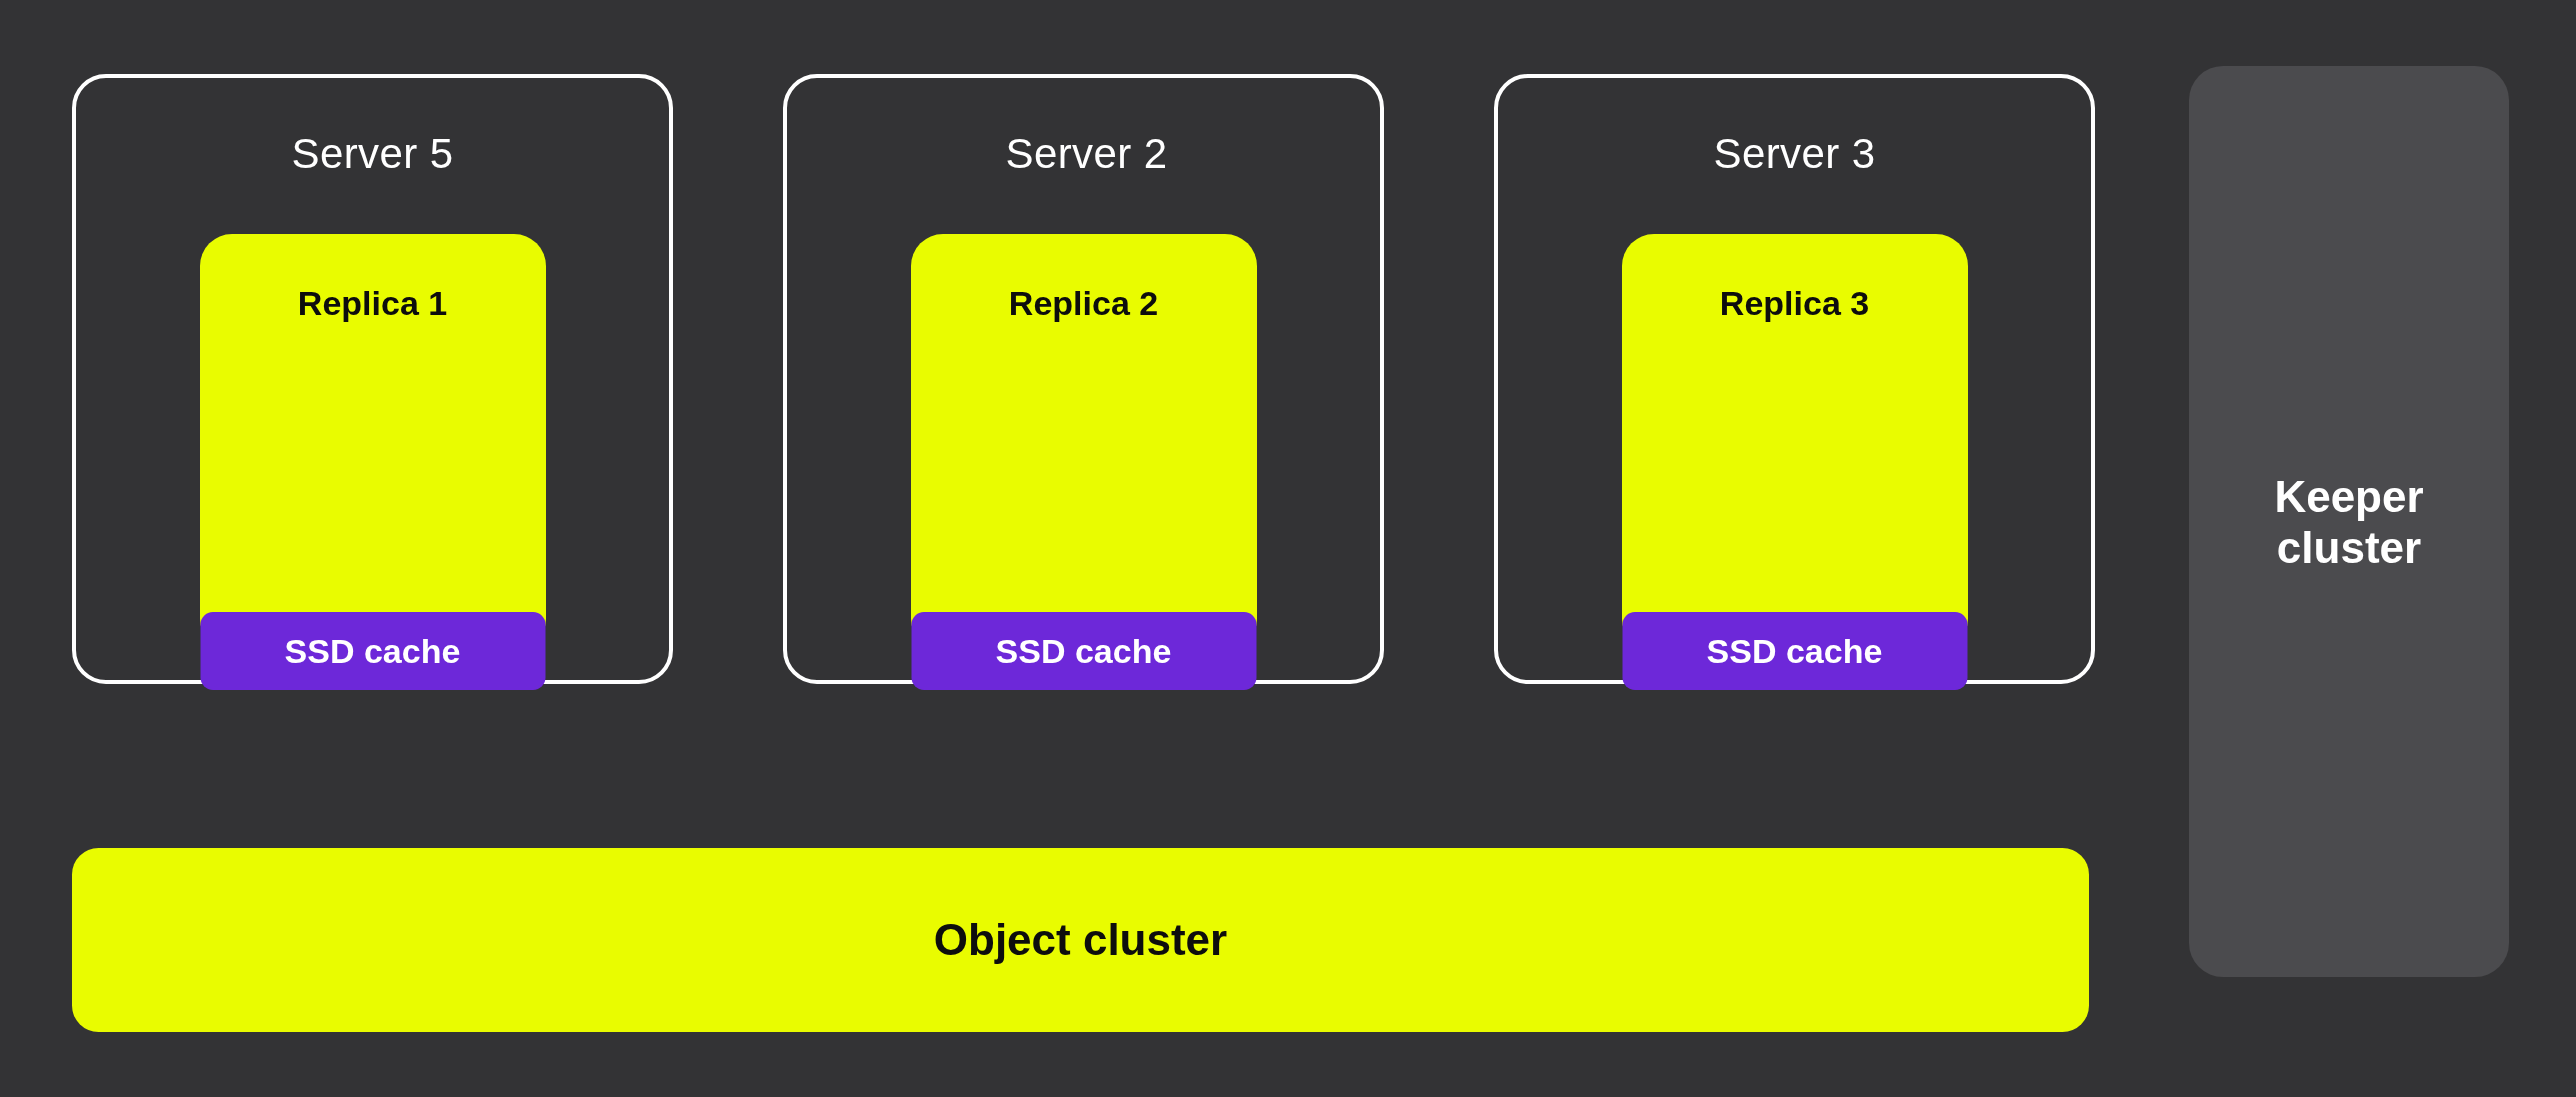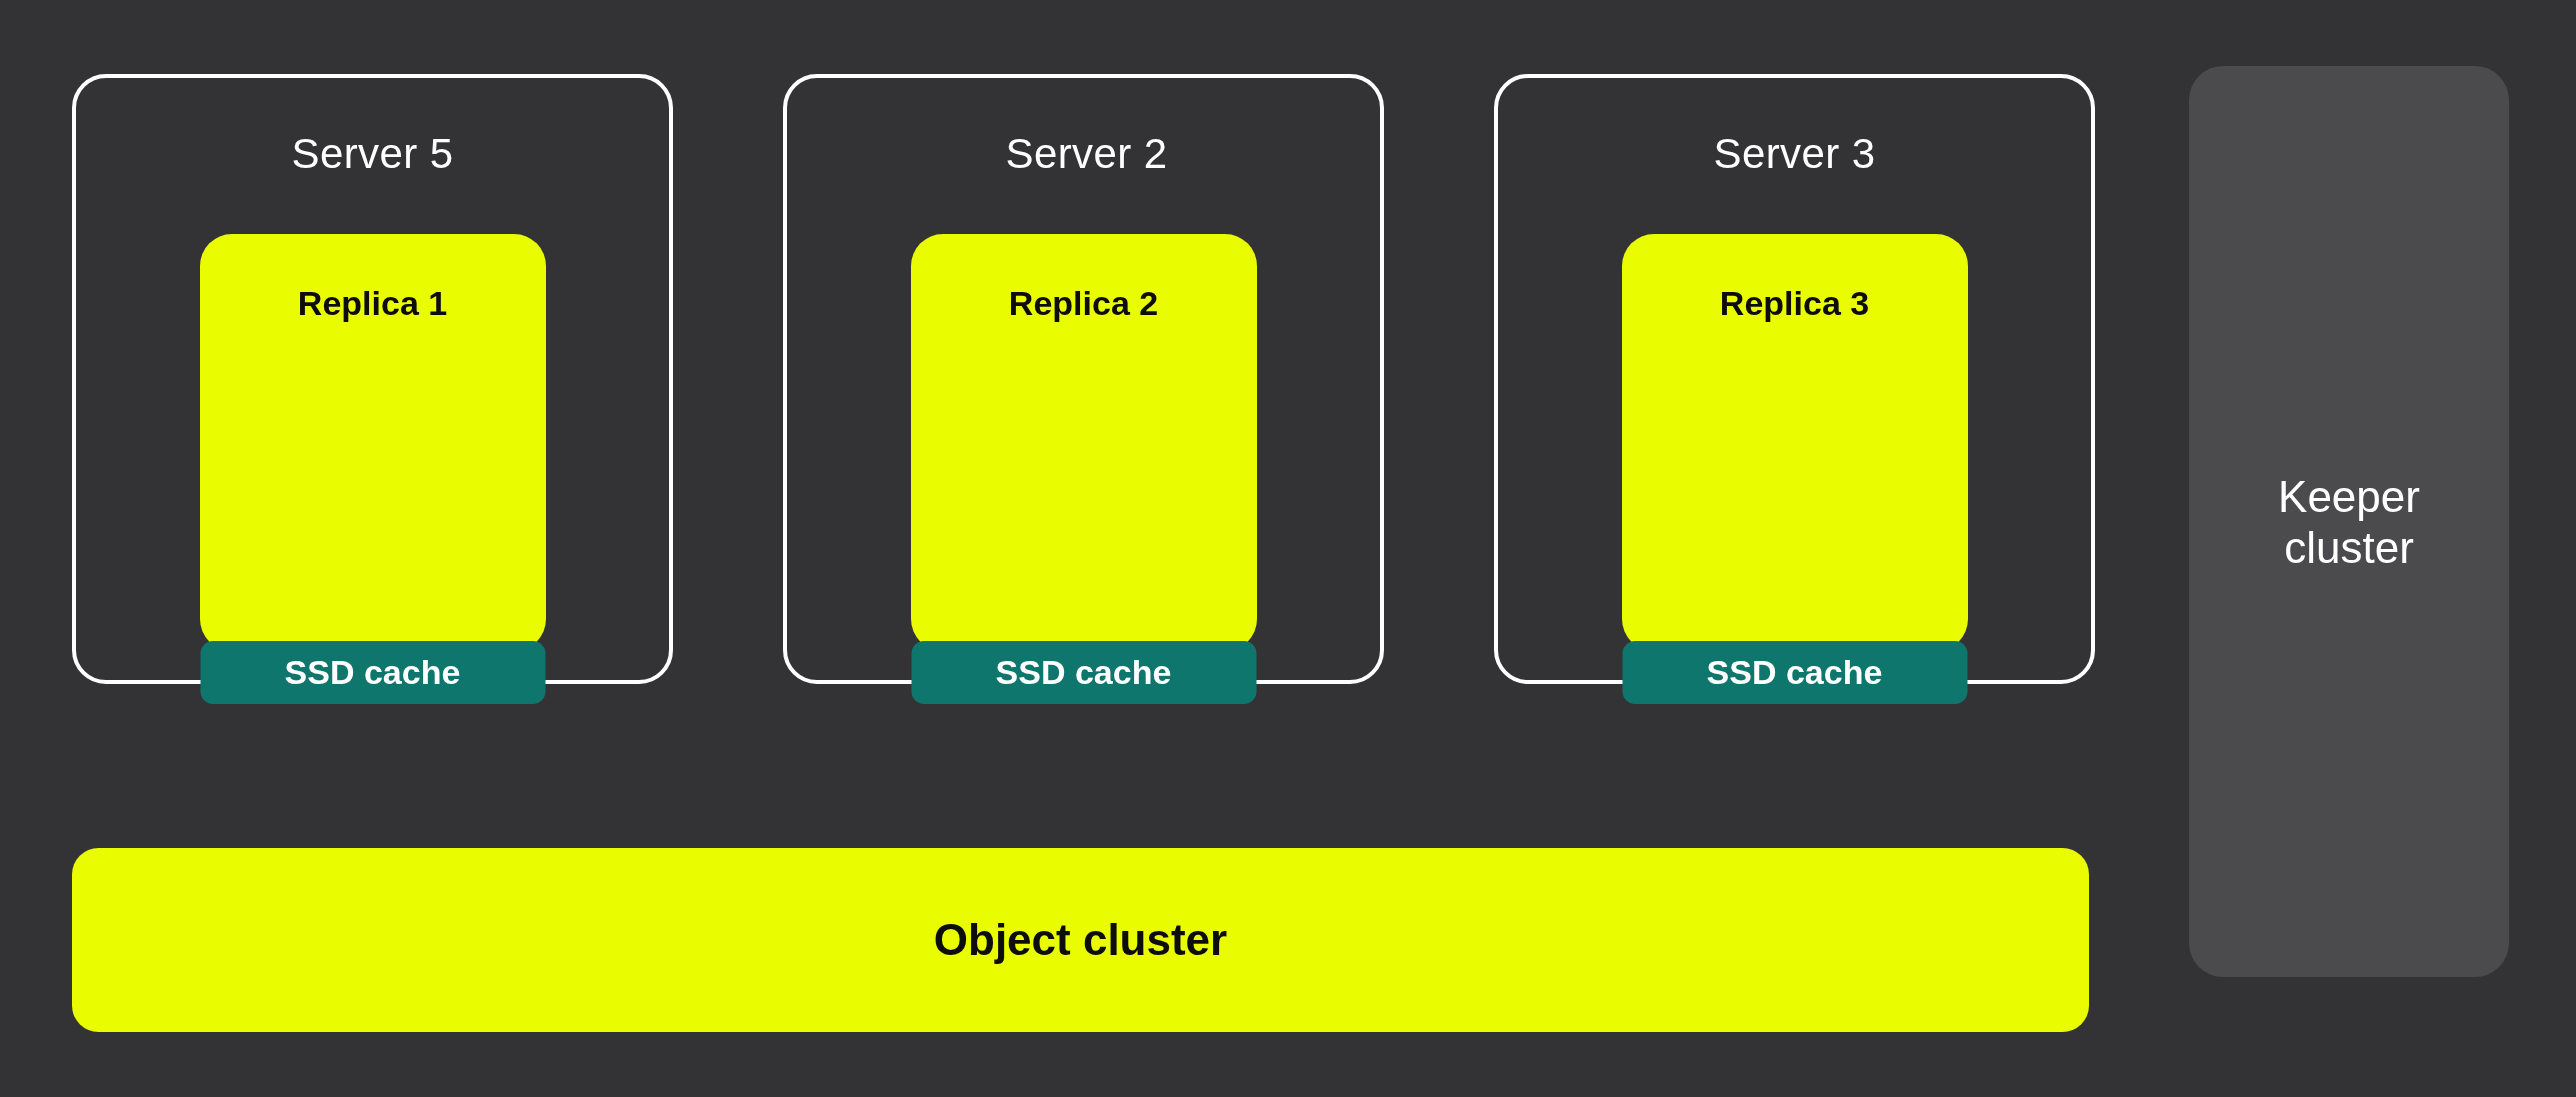--- a/index.html
+++ b/index.html
@@ -55,24 +55,24 @@
     text-align: center;
     font-size: 34px;
     line-height: 37px;
     font-weight: 700;
     color: #0d0d0d;
   }
   .ssd-badge {
     position: absolute;
     left: 50%;
     transform: translateX(-50%);
-    top: 563px;
+    top: 534px;
     width: 345px;
-    height: 63px;
-    background: #0f766e;
+    height: 78px;
+    background: #6d28d9;
     border-radius: 12.4px;
     display: flex;
     align-items: center;
     justify-content: center;
     font-size: 34px;
     font-weight: 700;
     color: #ffffff;
     z-index: 2;
   }
   
@@ -100,21 +100,21 @@
     height: 911px;
     background: #4b4b4e;
     border-radius: 34px;
     display: flex;
     align-items: center;
     justify-content: center;
     text-align: center;
     color: #ffffff;
     font-size: 44px;
     line-height: 51px;
-    font-weight: 400;
+    font-weight: 700;
   }
   .keeper-label span { display: block; }
 </style>
 </head>
 <body>
 
 <div class="stage">
 
   <div class="server s1">
     <div class="server-title">Server 5</div>

